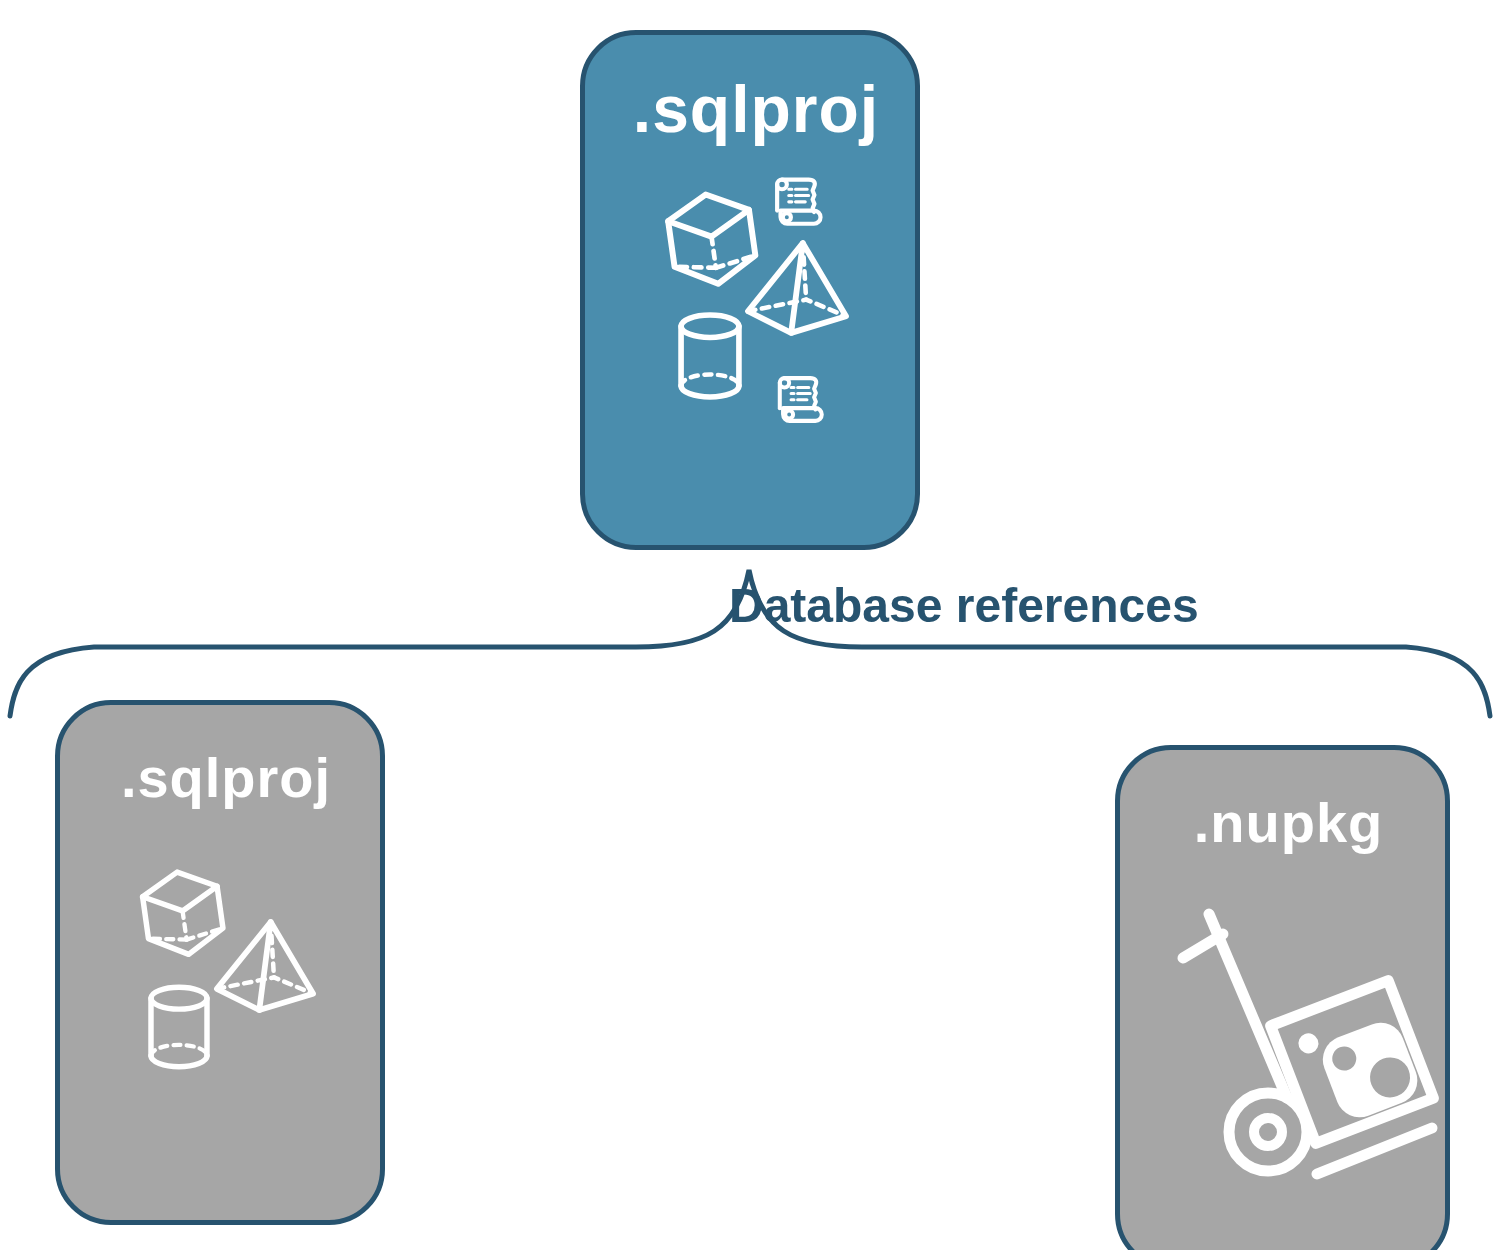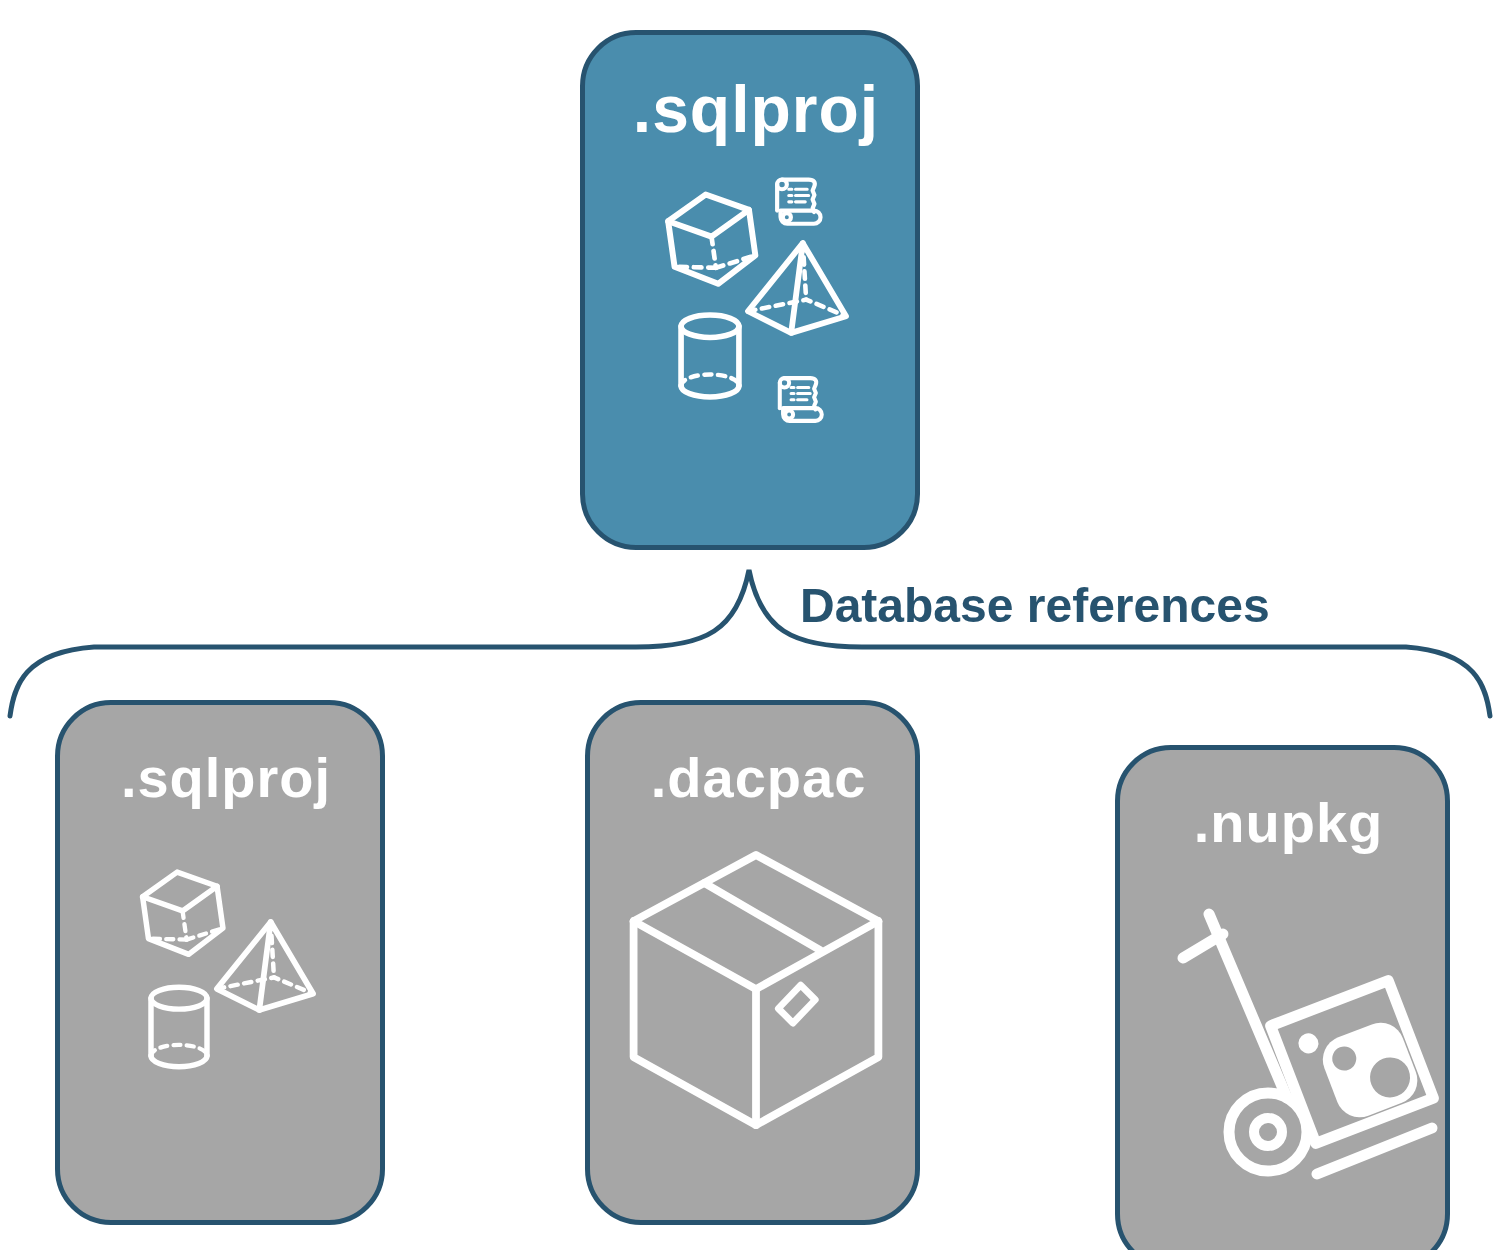--- a/index.html
+++ b/index.html
@@ -29,21 +29,21 @@
   }
   .box.child .box-label{top:40px;font-size:56px;}
   .ic{position:absolute;}
   .ic svg{display:block;width:100%;height:100%;}
   .stroke{fill:none;stroke:var(--icon);stroke-width:7;stroke-linejoin:round;stroke-linecap:round;}
   .dashed{stroke-dasharray:9 8;stroke-width:5.5;}
   .tilt{transform:rotate(-8deg);}
   .brace{position:absolute;left:0;top:0;width:1500px;height:1250px;pointer-events:none;}
   .brace path{fill:none;stroke:var(--outline);stroke-width:5;stroke-linecap:round;}
   .connector-label{
-    position:absolute;left:800px;top:578px;
+    position:absolute;left:729px;top:578px;
     font-size:48px;font-weight:bold;color:var(--outline);white-space:nowrap;
   }
   .scroll-stroke{fill:none;stroke:var(--icon);stroke-width:4.3;stroke-linejoin:round;stroke-linecap:round;}
   .scroll-row{stroke-width:3.2;}
   .pkg-stroke{fill:none;stroke:var(--icon);stroke-width:8;stroke-linejoin:round;stroke-linecap:round;}
   .truck-stroke{fill:none;stroke:var(--icon);stroke-width:11;stroke-linejoin:round;stroke-linecap:round;}
   .hole{fill:var(--child-fill,#A6A6A6);}
   .solidfill{fill:var(--icon);}
 </style>
 </head>
@@ -168,35 +168,20 @@
         <g class="stroke">
           <ellipse cx="45" cy="19" rx="36" ry="14"></ellipse>
           <path d="M9 19 L9 93 M81 19 L81 93"></path>
           <path d="M9 93 A36 14 0 0 0 81 93"></path>
           <path class="dashed" d="M9 93 A36 14 0 0 1 81 93"></path>
         </g>
       </svg>
     </div>
   </div>
 
-  <div class="box child child2">
-    <div class="box-label">.dacpac</div>
-
-    <div class="ic" style="left:30px;top:138px;width:272px;height:296px;">
-      <svg viewBox="0 0 280 304">
-        <g class="pkg-stroke">
-          <path d="M140 12 L14 80 L14 220 L140 290 L266 220 L266 80 Z"></path>
-          <path d="M14 80 L140 150 L266 80"></path>
-          <path d="M140 150 L140 290"></path>
-          <path d="M87 41 L206 110"></path>
-          <path d="M163 170 L186 146 L201 161 L178 185 Z" stroke-width="7"></path>
-        </g>
-      </svg>
-    </div>
-  </div>
 
   <div class="box child child3">
     <div class="box-label">.nupkg</div>
 
     <div class="ic" style="left:55px;top:158px;width:272px;height:332px;">
       <svg viewBox="0 0 272 332">
         <g class="truck-stroke">
           <path d="M8 50 L48 26"></path>
           <path d="M34 6 L112 190"></path>
           <circle cx="93" cy="224" r="39"></circle>

